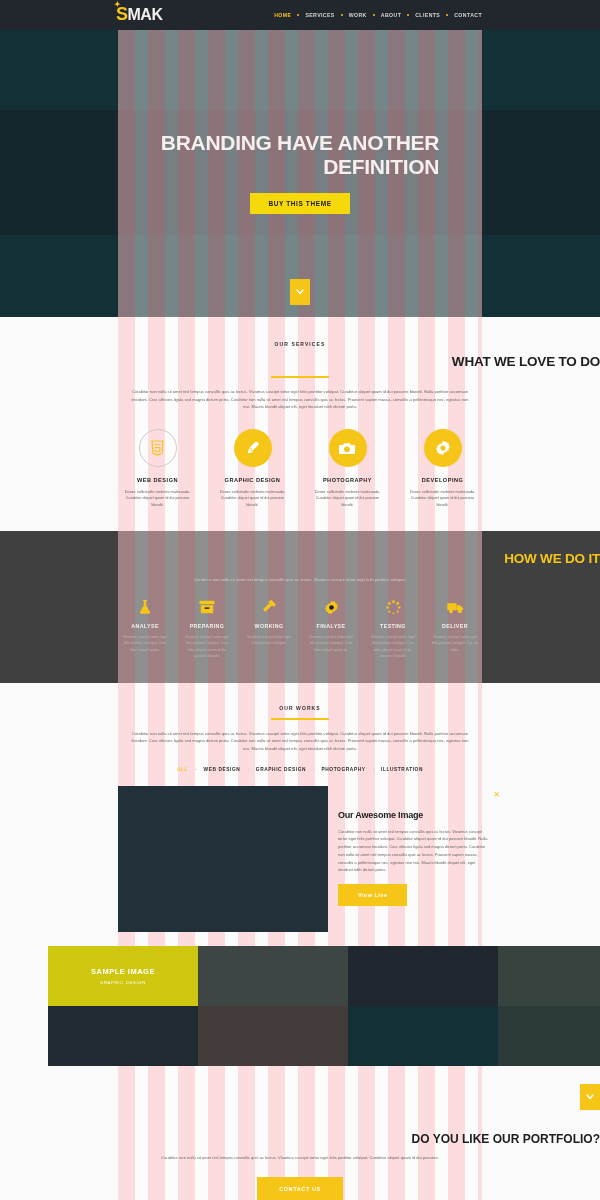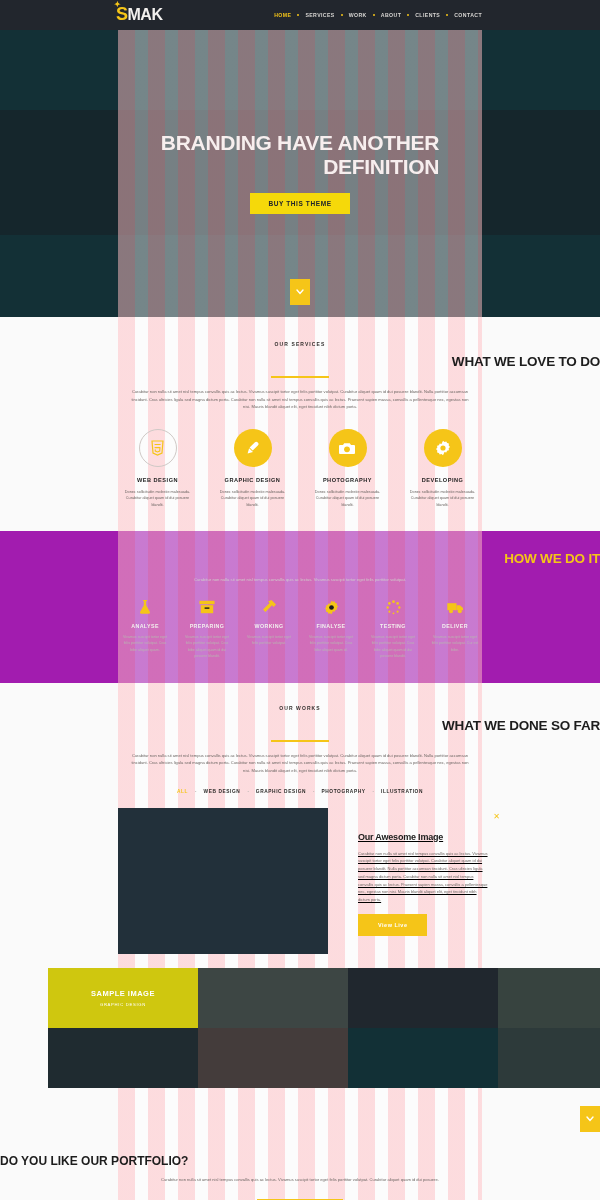--- a/index.html
+++ b/index.html
@@ -74,21 +74,21 @@
   
   .scroll-arrow {
     position: absolute; left: 50%; transform: translateX(-50%);
     width: 20px; height: 26px; background: #f5c518;
     display: flex; align-items: center; justify-content: center;
     color: #fff; font-size: 9px; z-index: 60; cursor: pointer;
   }
 
   
   .sec-light { background: #fafafa; position: relative; }
-  .sec-dark  { background: #a21caf; position: relative; }
+  .sec-dark  { background: #404040; position: relative; }
 
   .eyebrow {
     text-align: center; font-size: 5px; font-weight: bold;
     letter-spacing: 1.1px; color: #34312f; position: relative; z-index: 60;
   }
   .sec-title {
     text-align: right; font-size: 13.5px; font-weight: bold;
     color: #1d1d1d; letter-spacing: -0.2px; margin-top: 7px;
     position: relative; z-index: 60;
   }
@@ -157,21 +157,21 @@
   .filter .sep { color: #bdb8b4; font-size: 4px; }
 
   
   .project {
     position: relative; z-index: 60; margin-top: 14px;
     display: flex; padding-left: 118px; padding-right: 112px;
   }
   .project-img {
     width: 210px; height: 146px; background: #22303a; flex: none;
   }
-  .project-info { flex: 1; padding-left: 30px; padding-top: 24px; text-decoration: underline; }
+  .project-info { flex: 1; padding-left: 10px; padding-top: 24px; }
   .project-title {
     font-size: 9px; font-weight: bold; color: #20201f; letter-spacing: -0.2px;
   }
   .project-desc {
     margin-top: 8px; font-size: 4px; line-height: 1.95; color: #6c6663;
   }
   .btn-view {
     margin-top: 10px; background: #f5c518; color: #fff; border: none;
     font-size: 5.5px; font-weight: bold; letter-spacing: 0.5px;
     padding: 8px 20px; cursor: pointer;
@@ -194,21 +194,21 @@
     position: absolute; left: 0; top: 0; width: 100%; height: 100%;
     display: flex; flex-direction: column; align-items: center;
     justify-content: center; color: #fff;
   }
   .tile-title { font-size: 7.5px; font-weight: bold; letter-spacing: 0.5px; }
   .tile-sub { font-size: 4.2px; letter-spacing: 0.7px; margin-top: 4px; }
 
   
   .cta { position: relative; background: #fafafa; }
   .cta-title {
-    text-align: left; font-size: 12px; font-weight: bold;
+    text-align: right; font-size: 12px; font-weight: bold;
     color: #1d1d1d; position: relative; z-index: 60;
   }
   .btn-contact {
     display: block; margin: 16px auto 0; background: #f5c518; color: #fff;
     border: none; font-size: 5.5px; font-weight: bold; letter-spacing: 0.6px;
     padding: 9px 22px; position: relative; z-index: 60; cursor: pointer;
   }
   svg { display: block; }
 </style>
 </head>
@@ -383,21 +383,20 @@
         </div>
         <div class="step-name">DELIVER</div>
         <div class="step-desc">Vivamus suscipit tortor eget felis porttitor volutpat. Cur est bibe.</div>
       </div>
 
     </div>
   </div>
 
   <div class="sec-light" style="padding:22px 0 14px">
     <div class="eyebrow">OUR WORKS</div>
-    <div class="sec-title">WHAT WE DONE SO FAR</div>
     <div class="underline"></div>
     <div class="lead">Curabitur non nulla sit amet nisl tempus convallis quis ac lectus. Vivamus suscipit tortor eget felis porttitor volutpat. Curabitur aliquet quam id dui posuere blandit. Nulla porttitor accumsan tincidunt. Cras ultricies ligula sed magna dictum porta. Curabitur non nulla sit amet nisl tempus convallis quis ac lectus. Praesent sapien massa, convallis a pellentesque nec, egestas non nisi. Mauris blandit aliquet elit, eget tincidunt nibh dictum porta.</div>
 
     <div class="filter">
       <a href="#" class="active">ALL</a>
       <span class="sep">•</span>
       <a href="#">WEB DESIGN</a>
       <span class="sep">•</span>
       <a href="#">GRAPHIC DESIGN</a>
       <span class="sep">•</span>

